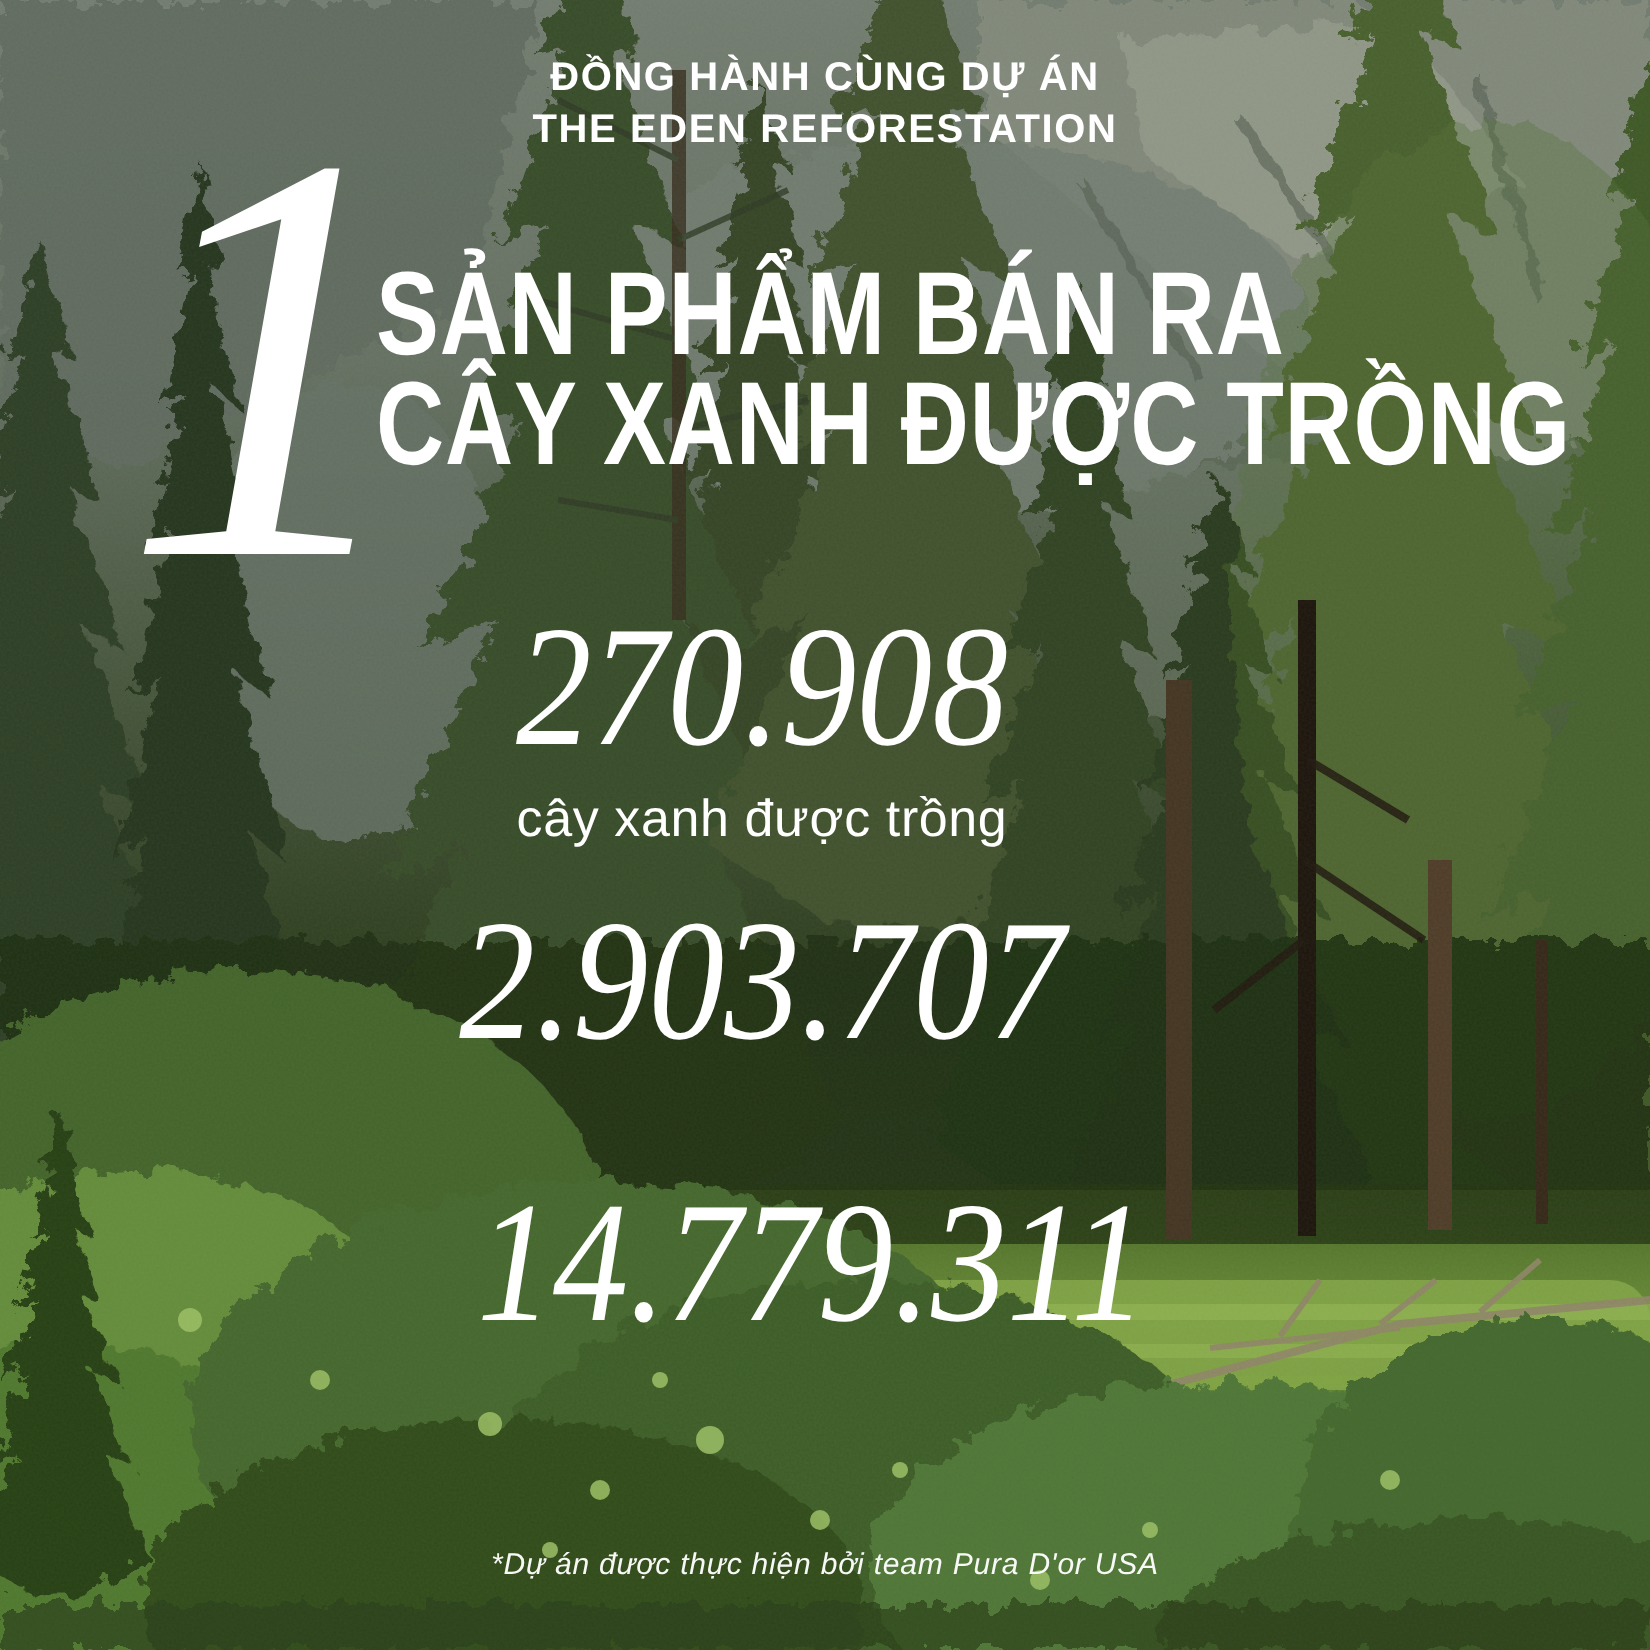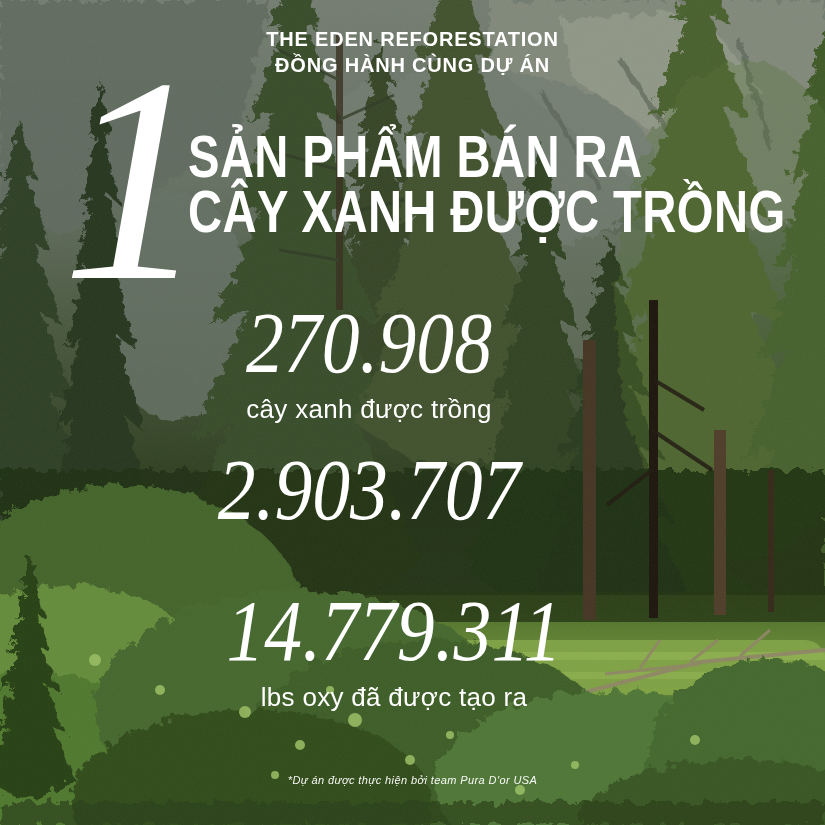--- a/index.html
+++ b/index.html
@@ -16,33 +16,33 @@
   .hero-number{
     position:absolute;left:42px;top:34px;width:185px;text-align:center;
     font-family:"Liberation Serif","DejaVu Serif",serif;font-style:italic;
     font-weight:normal;font-size:292px;line-height:292px;
   }
   .hero-headline{
     position:absolute;left:188px;top:130px;
     font-weight:bold;font-size:59px;line-height:55px;letter-spacing:.5px;
     transform:scaleX(0.80);transform-origin:left top;white-space:nowrap;
   }
-  .stat{position:absolute;left:0;width:738px;text-align:center;}
+  .stat{position:absolute;left:12px;width:738px;text-align:center;}
   .stat-trees{top:299px;}
   .stat-co2{top:446px;}
   .stat-oxygen{top:587px;padding-left:25px;}
   .stat .value{
     font-family:"Liberation Serif","DejaVu Serif",serif;font-style:italic;
     font-size:86px;line-height:88px;transform:scaleX(0.88);transform-origin:center top;
   }
   .stat .label{font-size:26px;line-height:30px;margin-top:7px;letter-spacing:.3px;}
   .sub2{font-size:0.62em;vertical-align:-0.25em;}
   .footnote{
     position:absolute;top:774px;left:0;width:825px;text-align:center;
-    font-style:italic;font-size:11px;letter-spacing:.4px;opacity:.96;
+    font-style:italic;font-size:15px;letter-spacing:.4px;opacity:.96;
   }
 </style>
 </head>
 <body>
 
 <div class="canvas">
 
   <svg class="bg" width="825" height="825" viewBox="0 0 825 825" preserveAspectRatio="none">
     <defs>
       <linearGradient id="bgGrad" x1="0" y1="0" x2="0" y2="1">
@@ -151,41 +151,40 @@
         <circle cx="450" cy="735" r="4"></circle>
     </g>
 
     <rect x="0" y="0" width="825" height="825" filter="url(#grain)" opacity="0.14"></rect>
     <rect x="0" y="0" width="825" height="825" fill="#000000" opacity="0.08"></rect>
   </svg>
 
   <div class="overlay">
 
     <div class="campaign-header">
+      <div>ĐỒNG HÀNH CÙNG DỰ ÁN</div>
       <div>THE EDEN REFORESTATION</div>
-      <div>ĐỒNG HÀNH CÙNG DỰ ÁN</div>
     </div>
 
     <div class="hero-number">1</div>
 
     <div class="hero-headline">
       <div>SẢN PHẨM BÁN RA</div>
       <div>CÂY XANH ĐƯỢC TRỒNG</div>
     </div>
 
     <div class="stat stat-trees">
       <div class="value">270.908</div>
       <div class="label">cây xanh được trồng</div>
     </div>
 
     <div class="stat stat-co2">
       <div class="value">2.903.707</div>
     </div>
 
     <div class="stat stat-oxygen">
       <div class="value">14.779.311</div>
-      <div class="label">lbs oxy đã được tạo ra</div>
     </div>
 
     <div class="footnote">*Dự án được thực hiện bởi team Pura D'or USA</div>
 
   </div>
 </div>
 
 </body></html>

